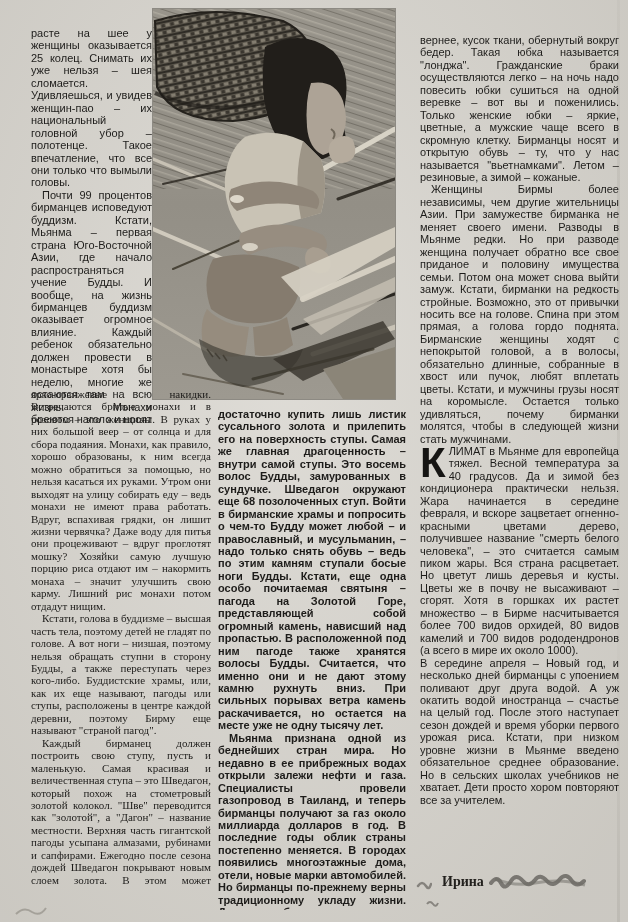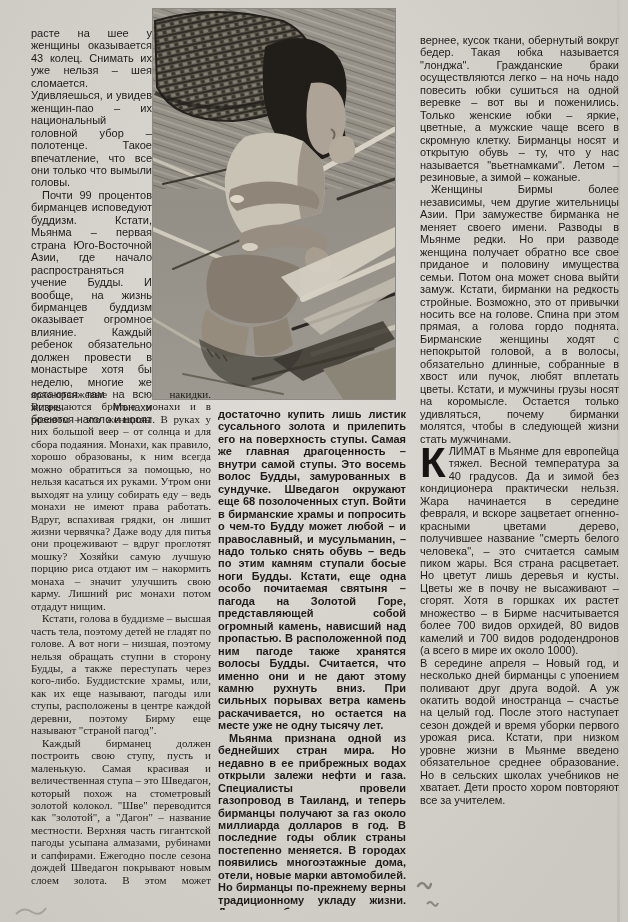--- a/index.html
+++ b/index.html
@@ -68,21 +68,21 @@
   .m2 { left:425px; top:898px; }
   .m3 { left:14px;  top:902px; }
 </style>
 </head>
 <body>
 
 <div class="page">
   <div class="scan-edge"></div>
 
   <div class="col col-left-top">
-      <p class="para">расте на шее у женщины оказывается 43 колец. Снимать их уже нельзя – шея сломается. Удивляешься, и увидев женщин-пао – их национальный головной убор – полотенце. Такое впечатление, что все они только что вымыли головы.</p>
+      <p class="para">расте на шее у женщины оказывается 25 колец. Снимать их уже нельзя – шея сломается. Удивляешься, и увидев женщин-пао – их национальный головной убор – полотенце. Такое впечатление, что все они только что вымыли головы.</p>
       <p class="para">Почти 99 процентов бирманцев исповедуют буддизм. Кстати, Мьянма – первая страна Юго-Восточной Азии, где начало распространяться учение Будды. И вообще, на жизнь бирманцев буддизм оказывает огромное влияние. Каждый ребенок обязательно должен провести в монастыре хотя бы неделю, многие же остаются там на всю жизнь. Монахи бреются наголо и носят</p>
     </div>
 
   <div class="photo-wrap">
     <svg width="242" height="390" viewBox="0 0 242 390" xmlns="http://www.w3.org/2000/svg">
       <defs>
         <linearGradient id="bgG" x1="0" y1="0" x2="0" y2="1">
           <stop offset="0" stop-color="#a29e95"></stop>
           <stop offset="0.5" stop-color="#938f86"></stop>
           <stop offset="1" stop-color="#9d9990"></stop>
@@ -176,20 +176,26 @@
     <div>
         <p class="para">вернее, кусок ткани, обернутый вокруг бедер. Такая юбка называется "лонджа". Гражданские браки осуществляются легко – на ночь надо повесить юбки сушиться на одной веревке – вот вы и поженились. Только женские юбки – яркие, цветные, а мужские чаще всего в скромную клетку. Бирманцы носят и открытую обувь – ту, что у нас называется "вьетнамками". Летом – резиновые, а зимой – кожаные.</p>
         <p class="para">Женщины Бирмы более независимы, чем другие жительницы Азии. При замужестве бирманка не меняет своего имени. Разводы в Мьянме редки. Но при разводе женщина получает обратно все свое приданое и половину имущества семьи. Потом она может снова выйти замуж. Кстати, бирманки на редкость стройные. Возможно, это от привычки носить все на голове. Спина при этом прямая, а голова гордо поднята. Бирманские женщины ходят с непокрытой головой, а в волосы, обязательно длинные, собранные в хвост или пучок, любят вплетать цветы. Кстати, и мужчины грузы носят на коромысле. Остается только удивляться, почему бирманки молятся, чтобы в следующей жизни стать мужчинами.</p>
       </div>
     <p class="para dropcap-para"><span class="dropcap">К</span><span>ЛИМАТ в Мьянме для европейца тяжел. Весной температура за 40 градусов. Да и зимой без кондиционера практически нельзя. Жара начинается в середине февраля, и вскоре зацветает огненно-красными цветами дерево, получившее название "смерть белого человека", – это считается самым пиком жары. Вся страна расцветает. Но цветут лишь деревья и кусты. Цветы же в почву не высаживают – сгорят. Хотя в горшках их растет множество – в Бирме насчитывается более 700 видов орхидей, 80 видов камелий и 700 видов рододендронов (а всего в мире их около 1000).</span></p>
     <div>
         <p class="para">В середине апреля – Новый год, и несколько дней бирманцы с упоением поливают друг друга водой. А уж окатить водой иностранца – счастье на целый год. После этого наступает сезон дождей и время уборки первого урожая риса. Кстати, при низком уровне жизни в Мьянме введено обязательное среднее образование. Но в сельских школах учебников не хватает. Дети просто хором повторяют все за учителем.</p>
       </div>
   </div>
 
+  <div class="sig-line1">
+    <span>Ирина</span><svg class="sig-smudge" width="100" height="16" viewBox="0 0 100 16">
+      <path d="M2,10 q6,-8 10,0 q4,8 10,-2 q5,-8 12,0 q6,7 12,-1 q5,-7 12,1 q6,7 13,-2 q6,-7 12,2 q5,7 12,0" fill="none" stroke="#4b4844" stroke-width="4" stroke-linecap="round" opacity="0.75"></path>
+      <path d="M6,6 q20,8 40,4 q26,-5 50,2" fill="none" stroke="#5c5954" stroke-width="3" opacity="0.5"></path>
+    </svg>
+  </div>
   <div class="sig-line2">Янгон – Москва.</div>
 
   <svg class="ink-mark m1" width="16" height="12">
     <path d="M2,8 q4,-6 8,0 q3,5 5,-2" fill="none" stroke="#55524d" stroke-width="2.5" stroke-linecap="round"></path>
   </svg>
   <svg class="ink-mark m2" width="14" height="10">
     <path d="M2,6 q3,-4 6,0 q3,4 5,-1" fill="none" stroke="#5a5752" stroke-width="2"></path>
   </svg>
   <svg class="ink-mark m3" width="34" height="16">
     <path d="M2,12 q8,-8 16,-2 q8,5 14,-4" fill="none" stroke="#8b877f" stroke-width="2"></path>

